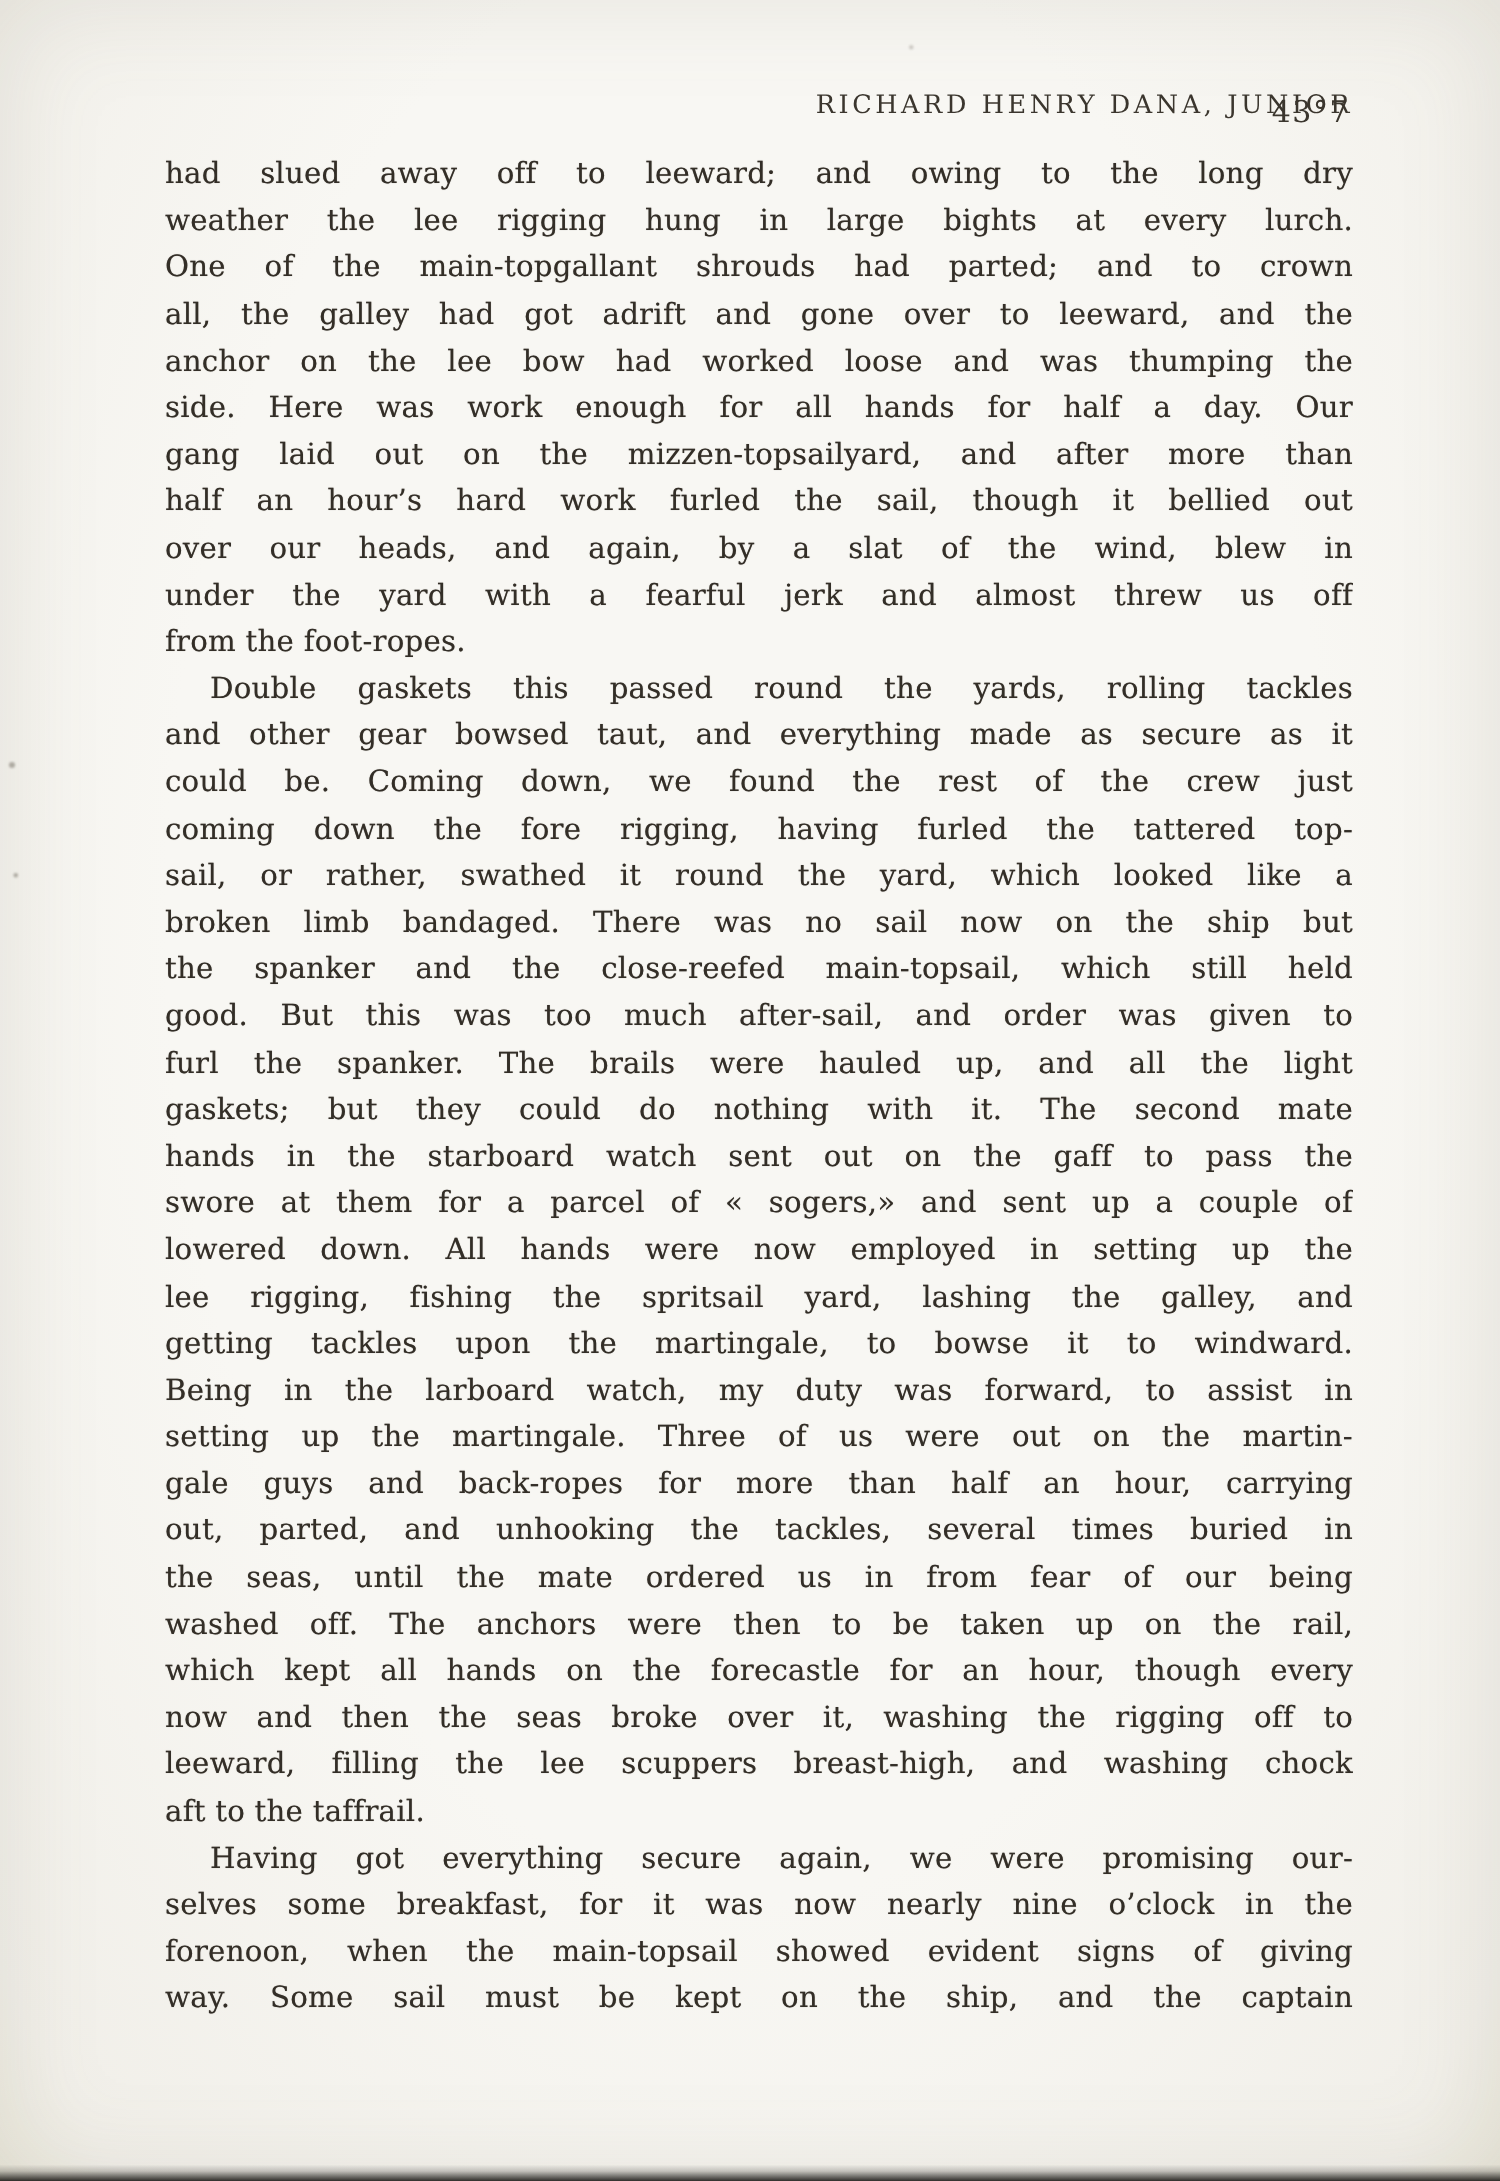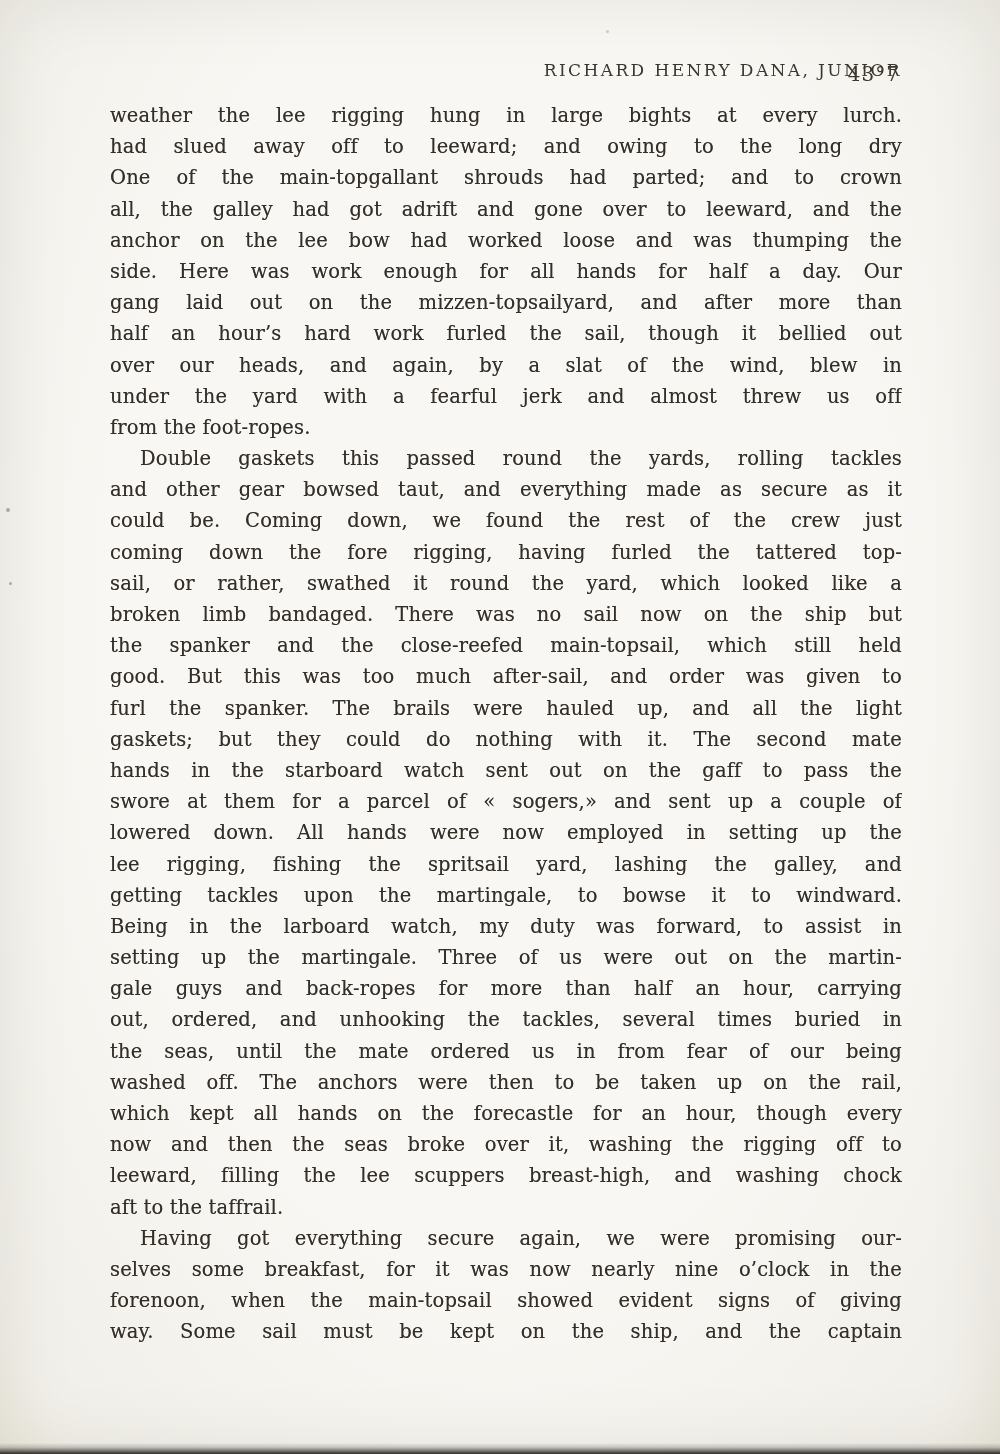--- a/index.html
+++ b/index.html
@@ -85,22 +85,22 @@
 <body>
 
 <div class="scan-page">
   <div class="page-header">
     <div class="running-title">RICHARD HENRY DANA, JUNIOR</div>
     <div class="page-number">43°7</div>
   </div>
 
   <div class="page-body">
       <div class="paragraph">
+        <div class="line">had slued away off to leeward; and owing to the long dry</div>
         <div class="line">weather the lee rigging hung in large bights at every lurch.</div>
-        <div class="line">had slued away off to leeward; and owing to the long dry</div>
         <div class="line">One of the main-topgallant shrouds had parted; and to crown</div>
         <div class="line">all, the galley had got adrift and gone over to leeward, and the</div>
         <div class="line">anchor on the lee bow had worked loose and was thumping the</div>
         <div class="line">side.  Here was work enough for all hands for half a day.  Our</div>
         <div class="line">gang laid out on the mizzen-topsailyard, and after more than</div>
         <div class="line">half an hour’s hard work furled the sail, though it bellied out</div>
         <div class="line">over our heads, and again, by a slat of the wind, blew in</div>
         <div class="line">under the yard with a fearful jerk and almost threw us off</div>
         <div class="line para-end">from the foot-ropes.</div>
       </div>
@@ -116,21 +116,21 @@
         <div class="line">furl the spanker.  The brails were hauled up, and all the light</div>
         <div class="line">gaskets; but they could do nothing with it.  The second mate</div>
         <div class="line">hands in the starboard watch sent out on the gaff to pass the</div>
         <div class="line">swore at them for a parcel of « sogers,» and sent up a couple of</div>
         <div class="line">lowered down.  All hands were now employed in setting up the</div>
         <div class="line">lee rigging, fishing the spritsail yard, lashing the galley, and</div>
         <div class="line">getting tackles upon the martingale, to bowse it to windward.</div>
         <div class="line">Being in the larboard watch, my duty was forward, to assist in</div>
         <div class="line">setting up the martingale.  Three of us were out on the martin-</div>
         <div class="line">gale guys and back-ropes for more than half an hour, carrying</div>
-        <div class="line">out, ordered, and unhooking the tackles, several times buried in</div>
+        <div class="line">out, parted, and unhooking the tackles, several times buried in</div>
         <div class="line">the seas, until the mate ordered us in from fear of our being</div>
         <div class="line">washed off.  The anchors were then to be taken up on the rail,</div>
         <div class="line">which kept all hands on the forecastle for an hour, though every</div>
         <div class="line">now and then the seas broke over it, washing the rigging off to</div>
         <div class="line">leeward, filling the lee scuppers breast-high, and washing chock</div>
         <div class="line para-end">aft to the taffrail.</div>
       </div>
       <div class="paragraph">
         <div class="line indent">Having got everything secure again, we were promising our-</div>
         <div class="line">selves some breakfast, for it was now nearly nine o’clock in the</div>

